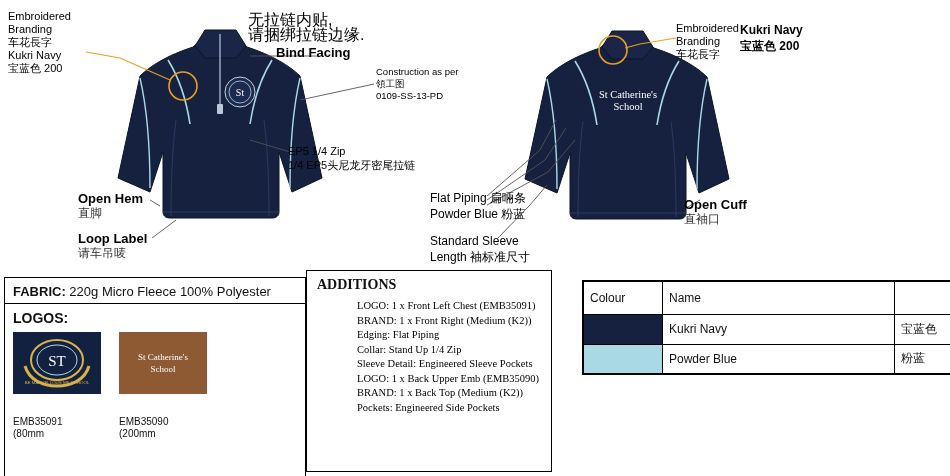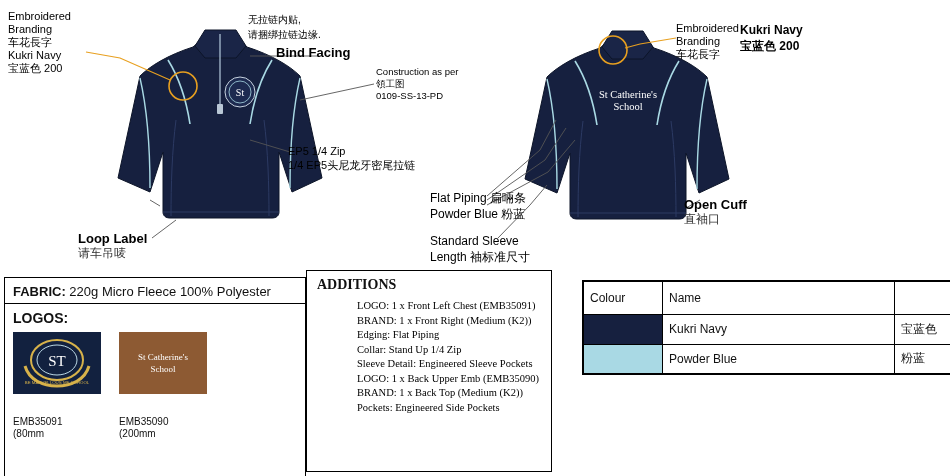--- a/index.html
+++ b/index.html
@@ -122,40 +122,44 @@
     </svg>
 
     <div class="callout" style="left:8px;top:10px;width:92px;">
       <div class="bold">Embroidered</div>
       <div class="bold">Branding</div>
       <div class="bold">车花長字</div>
       <div class="bold">Kukri Navy</div>
       <div class="bold">宝蓝色 200</div>
     </div>
 
-    <div class="callout" style="left:248px;top:12px;width:160px;font-size:10px;line-height:15px;">
+    <div class="callout" style="left:248px;top:12px;width:160px;font-size:16px;line-height:15px;">
       <div>无拉链内贴,</div>
       <div>请捆绑拉链边缘.</div>
     </div>
 
     <div class="callout bold" style="left:276px;top:46px;font-size:13px;">
       <div>Bind Facing</div>
     </div>
 
     <div class="callout" style="left:376px;top:66px;width:110px;font-size:9.5px;line-height:12px;">
       <div>Construction as per</div>
       <div>領工图</div>
       <div>0109-SS-13-PD</div>
     </div>
 
     <div class="callout" style="left:288px;top:144px;font-size:11px;line-height:14px;">
       <div>EP5 1/4 Zip</div>
       <div>1/4 EP5头尼龙牙密尾拉链</div>
     </div>
 
+    <div class="callout" style="left:78px;top:192px;">
+      <div class="lbl-big">Open Hem</div>
+      <div class="lbl-cn" style="margin-top:2px;">直脚</div>
+    </div>
 
     <div class="callout" style="left:430px;top:190px;font-size:12px;line-height:16px;">
       <div>Flat Piping 扁啢条</div>
       <div>Powder Blue 粉蓝</div>
     </div>
 
     <div class="callout" style="left:78px;top:232px;">
       <div class="lbl-big">Loop Label</div>
       <div class="lbl-cn" style="margin-top:2px;">请车吊唛</div>
     </div>

